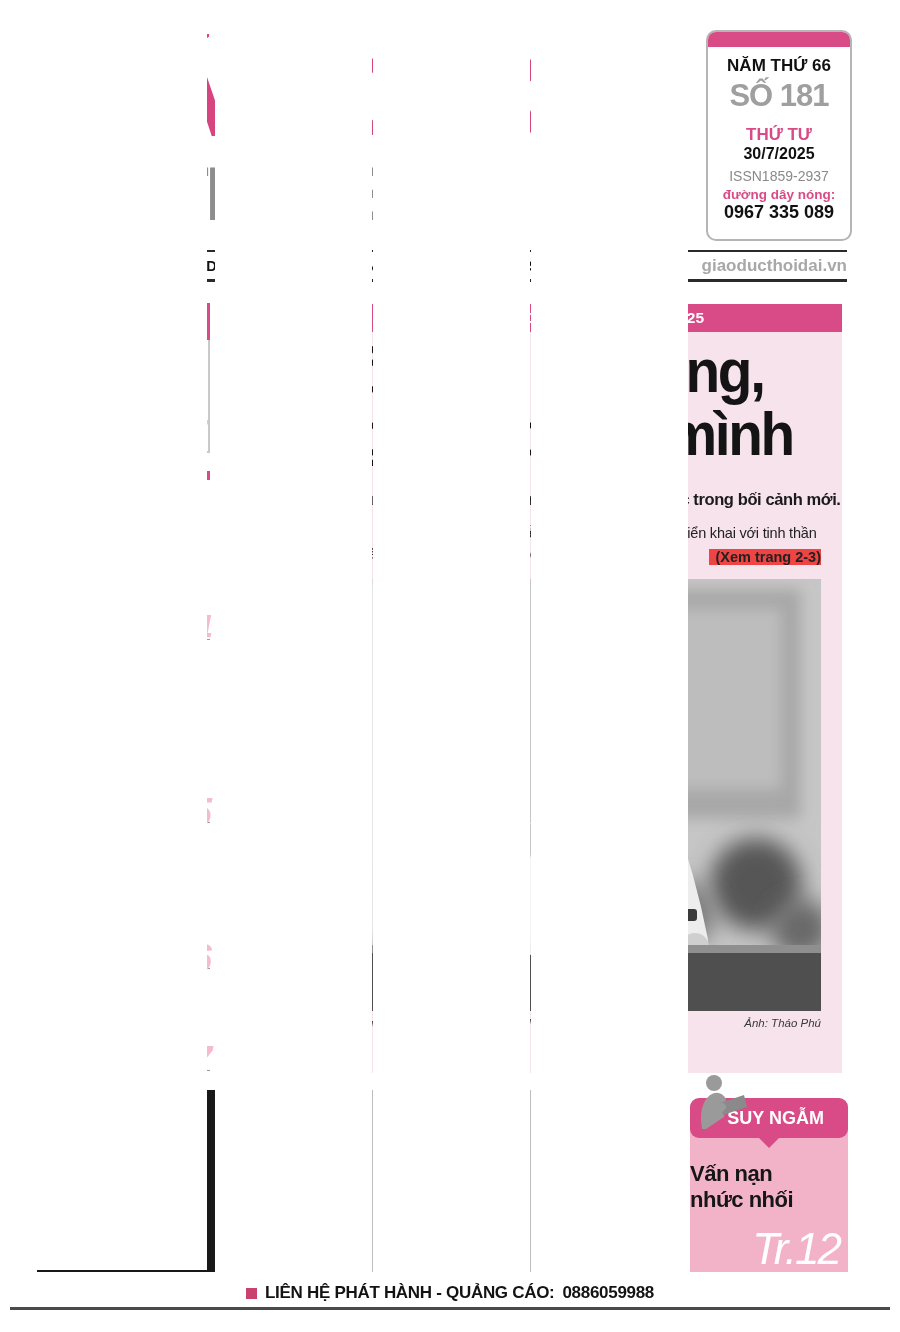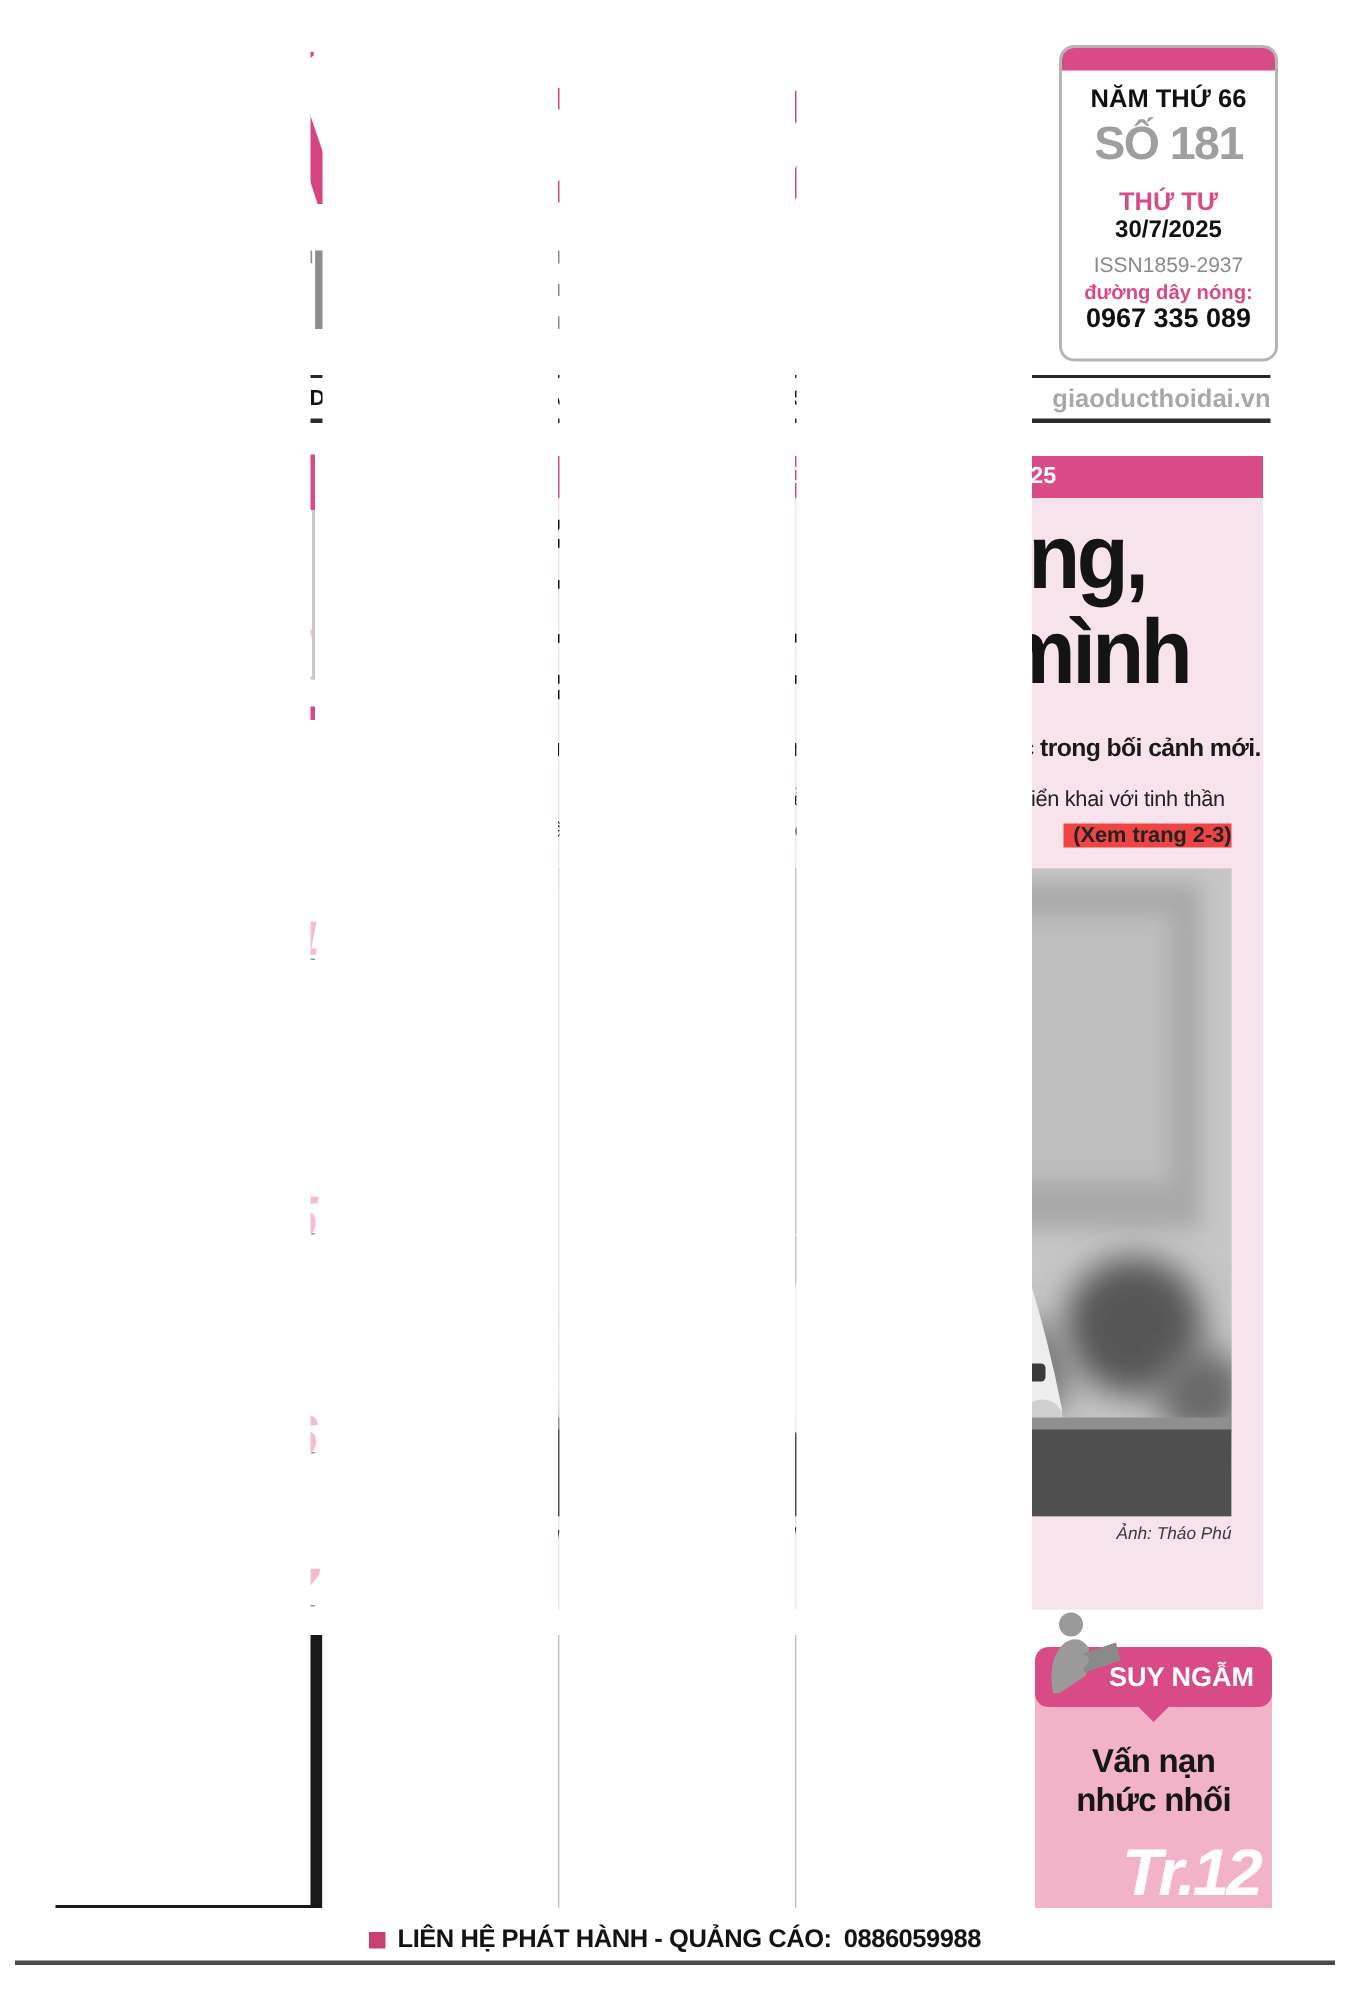--- a/index.html
+++ b/index.html
@@ -88,28 +88,28 @@
             letter-spacing:-0.3px;transform:scaleX(0.95);transform-origin:0 0;}
   .strip-col .title{font-size:22px;font-weight:800;color:#141414;line-height:1.14;margin-top:6px;
             white-space:pre-line;letter-spacing:-0.8px;transform:scaleX(0.92);transform-origin:0 0;}
   .strip-col .page{position:absolute;bottom:0px;left:0;width:100%;text-align:center;
             font-size:42px;font-weight:800;font-style:italic;letter-spacing:-2px;
             color:#fdf0f6;-webkit-text-stroke:2px #edb7cd;}
   .suy-box{left:690px;top:1085px;width:158px;height:187px;}
   .suy-body{position:absolute;left:0;right:0;top:34px;bottom:0;background:#f2b3c9;}
   .suy-header{position:absolute;left:0;right:0;top:13px;height:40px;background:#d84b86;
               border-radius:9px;color:#fff;font-size:18px;font-weight:800;line-height:40px;
-              text-align:right;padding-right:12px;box-sizing:border-box;}
+              text-align:right;padding-right:24px;box-sizing:border-box;}
   .suy-tri{position:absolute;top:52px;left:50%;margin-left:-11px;width:0;height:0;
            border:11px solid transparent;border-top-color:#d84b86;border-bottom:none;}
   .suy-icon{position:absolute;left:2px;top:-12px;}
-  .suy-title{position:absolute;top:76px;left:0;width:100%;text-align:center;font-size:22px;
+  .suy-title{position:absolute;top:76px;left:0;width:100%;font-size:22px;
              font-weight:800;color:#161616;line-height:1.18;white-space:pre-line;
              letter-spacing:-0.5px;}
-  .suy-page{position:absolute;right:8px;bottom:-2px;font-size:44px;font-weight:700;
+  .suy-page{position:absolute;right:8px;bottom:-2px;font-size:44px;font-weight:400;
             font-style:italic;letter-spacing:-2px;color:#fff;}
 
   
   .footer-row{left:0;top:1283px;width:900px;display:flex;justify-content:center;
               align-items:center;gap:8px;}
   .footer-sq{width:11px;height:11px;background:#c9416f;}
   .footer-text{font-size:17px;font-weight:800;color:#131313;letter-spacing:-0.3px;text-align:center;}
   .footer-line{left:10px;top:1307px;width:880px;height:2.5px;background:#4a4a4a;}
 </style>
 </head>

